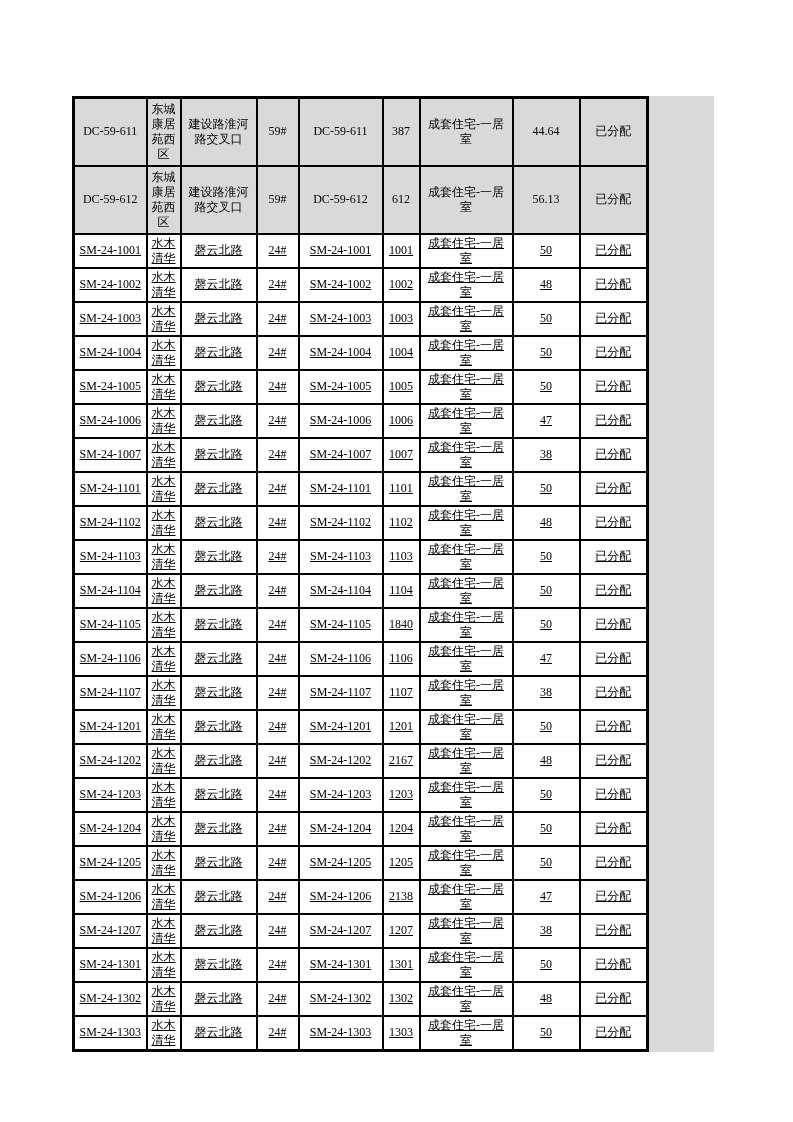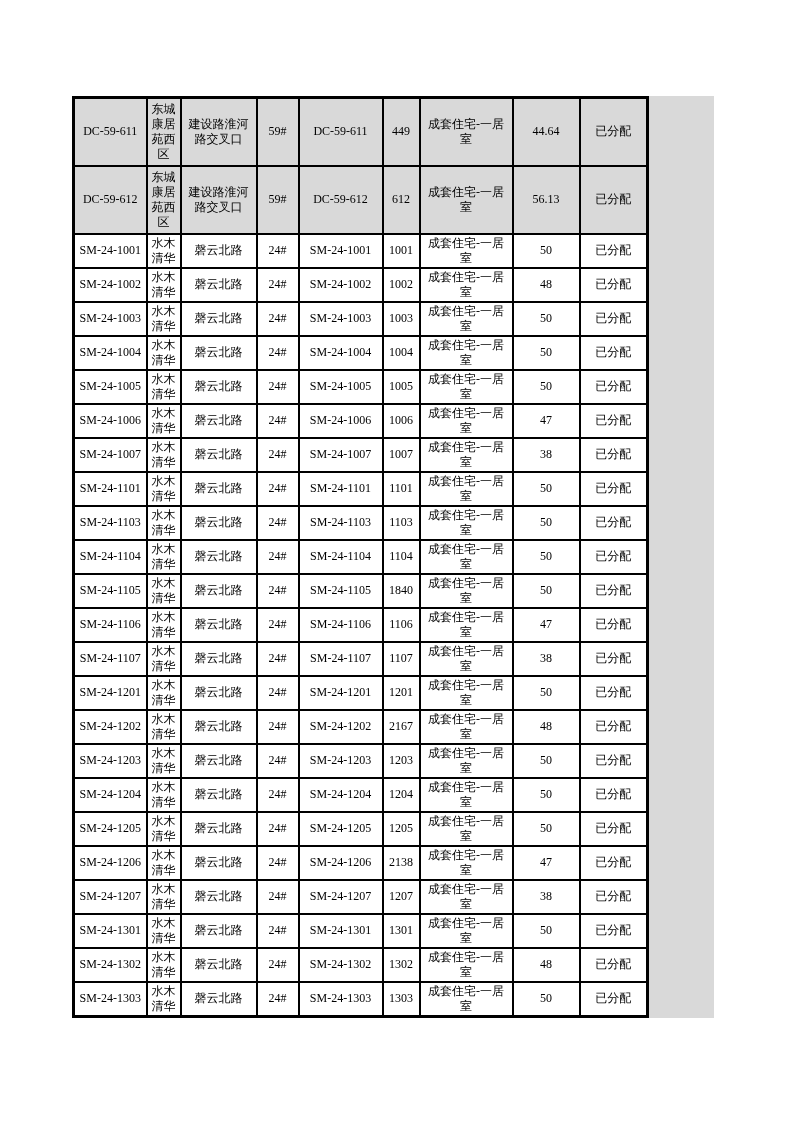--- a/index.html
+++ b/index.html
@@ -25,21 +25,21 @@
   table.alloc td {
     border: 2px solid #000;
     text-align: center;
     vertical-align: middle;
     padding: 1px 3px;
     overflow: hidden;
     word-break: break-all;
   }
   tr.shaded { height: 68px; }
   tr.shaded td { background: #d9d9d9; }
-  tr.normal { height: 31.6px; }
+  tr.normal { height: 31.6px; text-decoration: underline; }
   tr.normal td { background: #ffffff; }
   td.c-code, td.c-code_ref, td.c-building, td.c-room,
   td.c-area, td.c-status { white-space: nowrap; padding: 1px 1px; }
   td.c-estate { padding: 1px 2px; }
   td.c-road, td.c-type { padding: 1px 3px; }
   .gray-strip {
     width: 65px;
     background: #d9d9d9;
   }
 </style>
@@ -60,21 +60,21 @@
         <col style="width:67px">
         <col style="width:68px">
       </colgroup>
       <tbody id="tbody">
           <tr class="shaded">
             <td class="c-code">DC-59-611</td>
             <td class="c-estate">东城康居苑西区</td>
             <td class="c-road">建设路淮河路交叉口</td>
             <td class="c-building">59#</td>
             <td class="c-code_ref">DC-59-611</td>
-            <td class="c-room">449</td>
+            <td class="c-room">387</td>
             <td class="c-type">成套住宅-一居室</td>
             <td class="c-area">44.64</td>
             <td class="c-status">已分配</td>
           </tr>
           <tr class="shaded">
             <td class="c-code">DC-59-612</td>
             <td class="c-estate">东城康居苑西区</td>
             <td class="c-road">建设路淮河路交叉口</td>
             <td class="c-building">59#</td>
             <td class="c-code_ref">DC-59-612</td>
@@ -165,20 +165,31 @@
             <td class="c-estate">水木清华</td>
             <td class="c-road">磬云北路</td>
             <td class="c-building">24#</td>
             <td class="c-code_ref">SM-24-1101</td>
             <td class="c-room">1101</td>
             <td class="c-type">成套住宅-一居室</td>
             <td class="c-area">50</td>
             <td class="c-status">已分配</td>
           </tr>
           <tr class="normal">
+            <td class="c-code">SM-24-1102</td>
+            <td class="c-estate">水木清华</td>
+            <td class="c-road">磬云北路</td>
+            <td class="c-building">24#</td>
+            <td class="c-code_ref">SM-24-1102</td>
+            <td class="c-room">1102</td>
+            <td class="c-type">成套住宅-一居室</td>
+            <td class="c-area">48</td>
+            <td class="c-status">已分配</td>
+          </tr>
+          <tr class="normal">
             <td class="c-code">SM-24-1103</td>
             <td class="c-estate">水木清华</td>
             <td class="c-road">磬云北路</td>
             <td class="c-building">24#</td>
             <td class="c-code_ref">SM-24-1103</td>
             <td class="c-room">1103</td>
             <td class="c-type">成套住宅-一居室</td>
             <td class="c-area">50</td>
             <td class="c-status">已分配</td>
           </tr>

